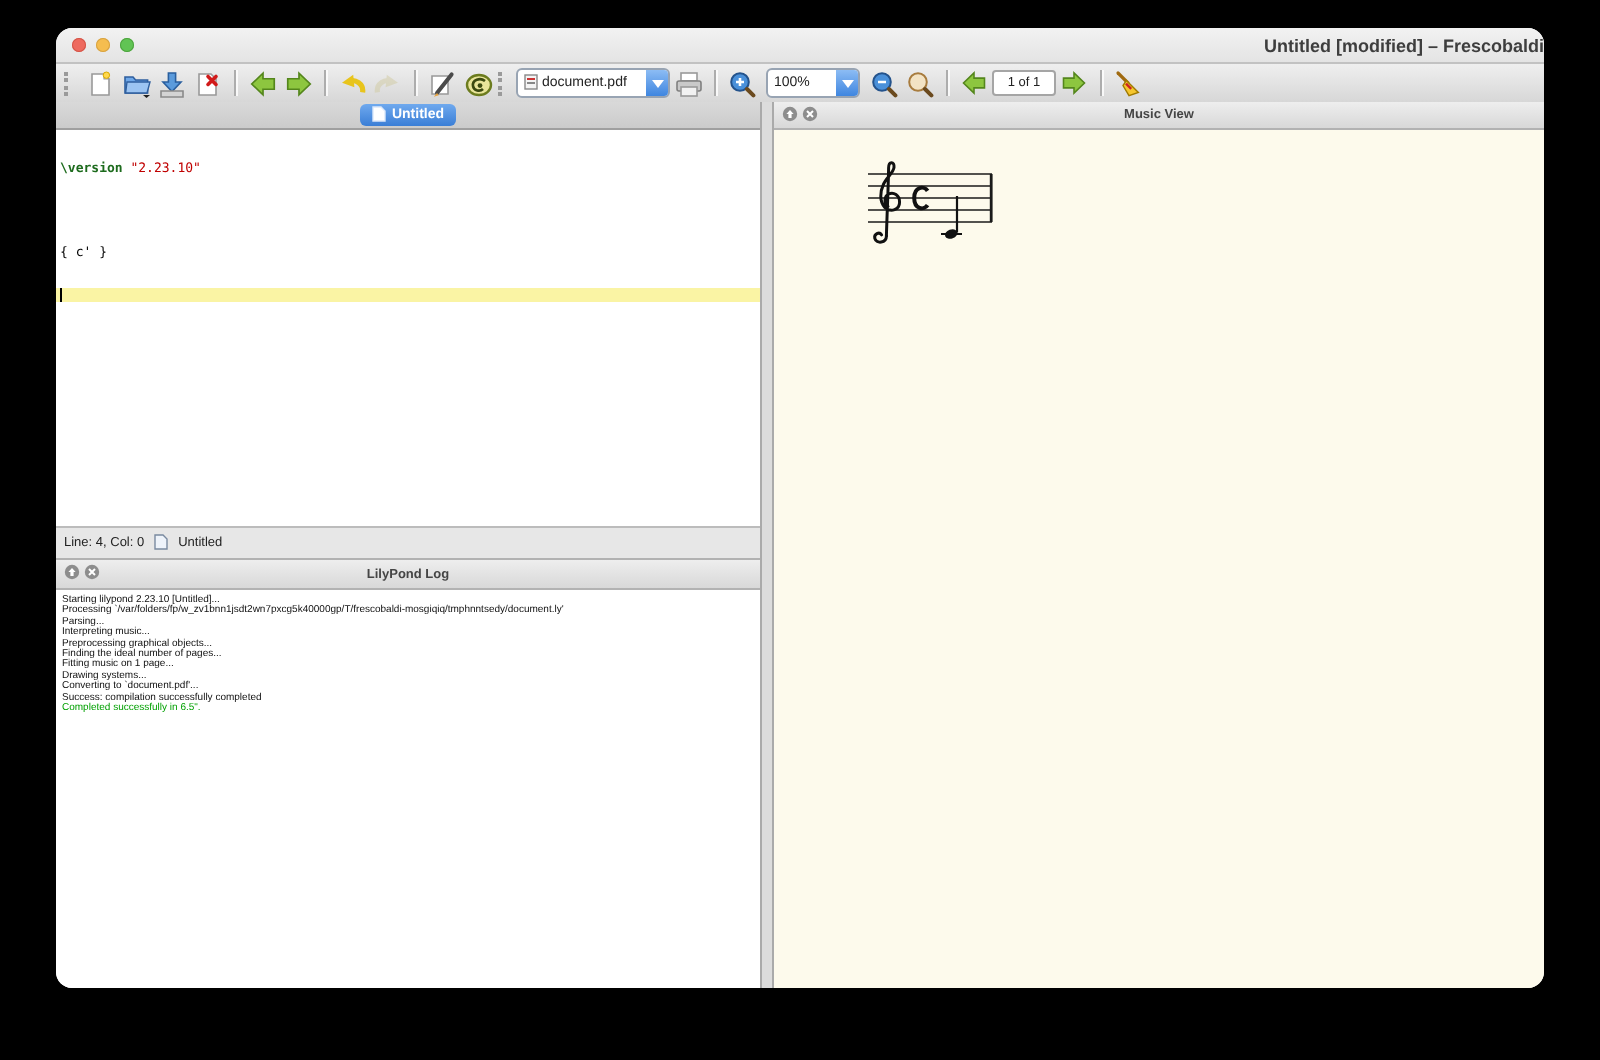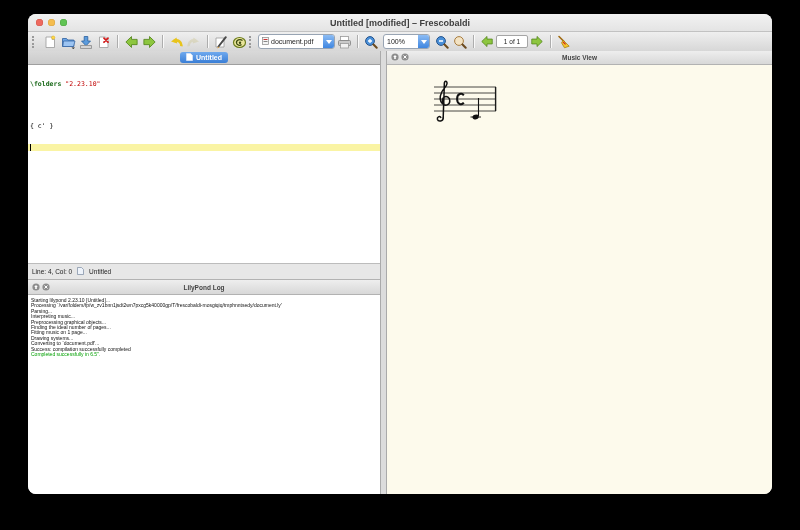--- a/index.html
+++ b/index.html
@@ -2,21 +2,21 @@
 <html><head>
 <meta charset="utf-8">
 <style>
   html,body{margin:0;padding:0}
   body{width:800px;height:530px;background:#000;position:relative;overflow:hidden;
        font-family:"Liberation Sans",sans-serif;}
   .window{position:absolute;left:28px;top:14px;width:744px;height:480px;background:#ececec;
           border-radius:8px;overflow:hidden;box-shadow:0 14px 40px rgba(0,0,0,.7),0 0 0 1px rgba(0,0,0,.4)}
   
   .titlebar{height:17px;background:linear-gradient(#f2f2f2,#e4e4e4);border-bottom:1px solid #c2c2c2;
-            display:flex;align-items:center;justify-content:center;position:relative}
+            display:flex;align-items:center;justify-content:flex-end;position:relative}
   .lights{position:absolute;left:8px;top:5px;display:flex;gap:5px}
   .light{width:7px;height:7px;border-radius:50%}
   .light.red{background:#ee6a5f;box-shadow:inset 0 0 0 .5px #d35548}
   .light.yellow{background:#f5bd4f;box-shadow:inset 0 0 0 .5px #d6a243}
   .light.green{background:#61c454;box-shadow:inset 0 0 0 .5px #4da33f}
   .title{font-size:9px;font-weight:bold;color:#3e3e3e}
   
   .toolbar{height:19px;background:linear-gradient(#efefef,#d7d7d7);border-bottom:1px solid #a5a5a5;
            display:flex;align-items:center;padding:0 3px}
   .grip{width:4px;height:12px;border-left:2px dotted #9a9a9a;margin:0 3px 0 1px}
@@ -274,21 +274,21 @@
       <div class="tabbar">
         <div class="tab">
           <span><svg width="7" height="8" viewBox="0 0 7 8">
                 <path d="M.5.5h4L6.5 2.5v5H.5z" fill="#fff" stroke="#dce8fa" stroke-width=".7"></path>
               </svg></span>
           <span>Untitled</span>
         </div>
       </div>
 
       <div class="editor">
-        <div class="codeline"><span class="kw">\folders </span><span class="str">"2.23.10"</span></div>
+        <div class="codeline"><span class="kw">\version </span><span class="str">"2.23.10"</span></div>
         <div class="codeline"></div>
         <div class="codeline">{ c' }</div>
         <div class="codeline curline"><span class="cursor"></span></div>
       </div>
 
       <div class="statusbar">
         <span>Line: 4, Col: 0</span>
         <span><svg width="7" height="8" viewBox="0 0 7 8">
               <path d="M.5.5h4L6.5 2.5v5H.5z" fill="#eef3fa" stroke="#7a8aa0" stroke-width=".7"></path>
             </svg></span>

